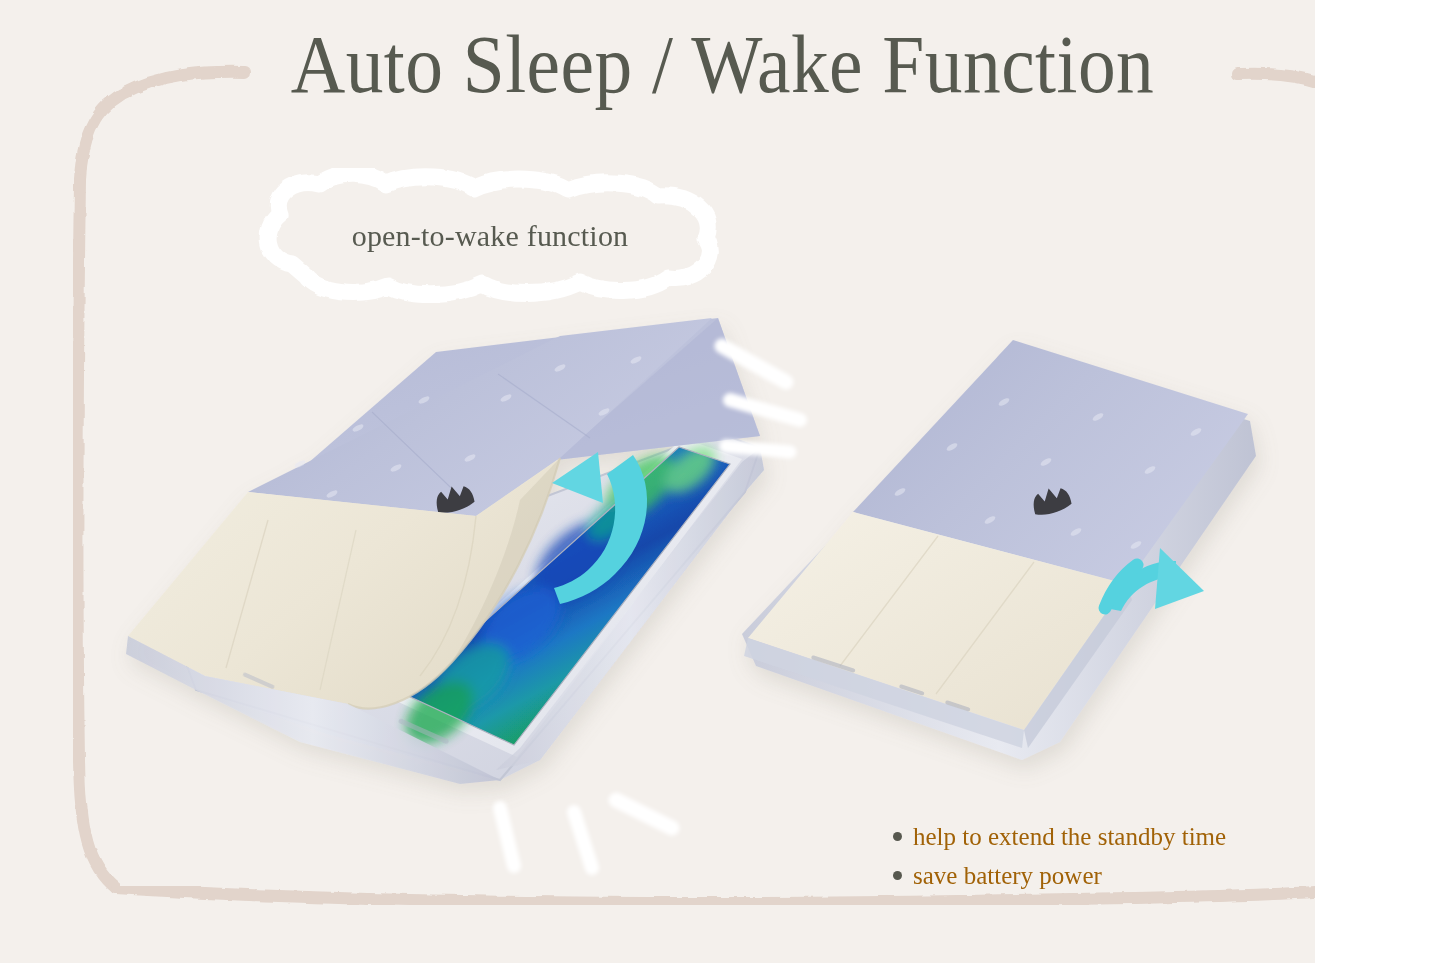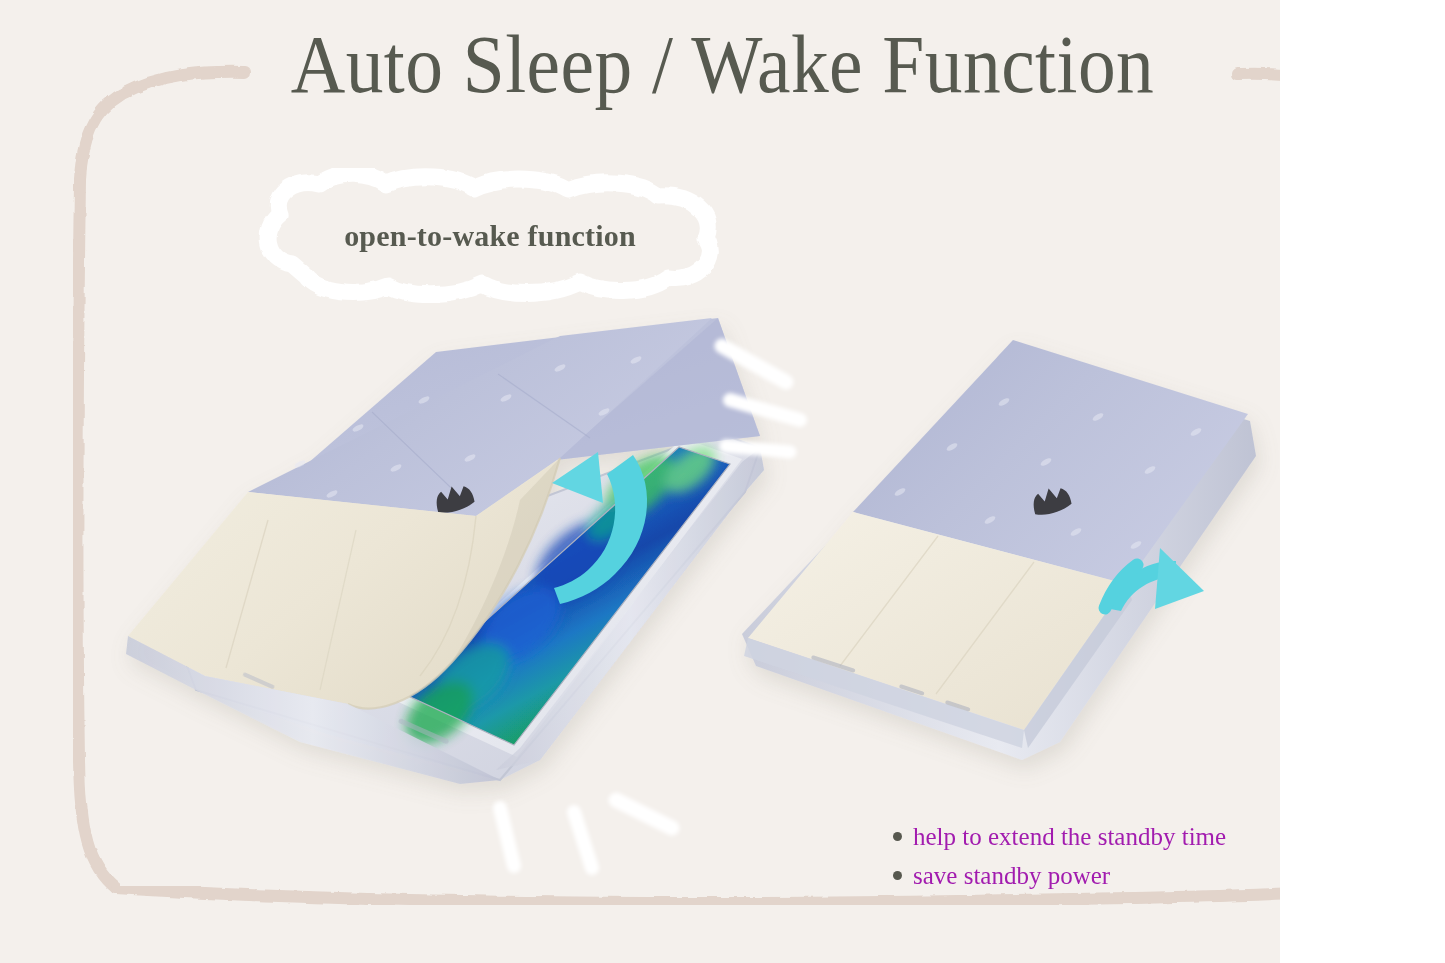--- a/index.html
+++ b/index.html
@@ -8,20 +8,21 @@
     padding: 0;
     background: #ffffff;
   }
   #page {
     position: relative;
     width: 1280px;
     height: 963px;
     overflow: hidden;
     background: #F4F0EC;
     font-family: "Liberation Serif", "DejaVu Serif", serif;
+    padding-left: 35px;
   }
 
   
   .frame-svg {
     position: absolute;
     left: 0; top: 0;
     width: 1445px; height: 963px;
     pointer-events: none;
   }
 
@@ -57,21 +58,21 @@
   }
   .callout-text {
     position: relative;
     z-index: 3;
     font-family: "Liberation Serif", "DejaVu Serif", serif;
     font-size: 30px;
     color: #575A50;
     letter-spacing: 0.2px;
     white-space: nowrap;
   }
-  #callout-open  { left: 250px; top: 168px; width: 480px; height: 135px; font-weight: bold; }
+  #callout-open  { left: 250px; top: 168px; width: 480px; height: 135px; }
   #callout-close { left: 838px; top: 168px; width: 480px; height: 135px; }
 
   
   .stage {
     position: absolute;
     left: 0; top: 0;
     width: 1445px; height: 963px;
     pointer-events: none;
   }
   .stage svg { position: absolute; left: 0; top: 0; }
@@ -94,21 +95,21 @@
     background: #57584F;
     margin-right: 11px;
     flex: 0 0 auto;
     position: relative;
     top: -4px;
   }
   .bullet-text {
     font-family: "Liberation Serif", "DejaVu Serif", serif;
     font-size: 25px;
     line-height: 28px;
-    color: #a21caf;
+    color: #a16207;
     white-space: nowrap;
   }
 </style>
 </head>
 <body>
 
 <div id="page">
 
   <svg class="frame-svg" viewBox="0 0 1445 963">
     <defs>
@@ -371,17 +372,17 @@
     </svg>
   </div>
 
   <div class="bullets">
     <div class="bullet-row">
       <span class="bullet-dot"></span>
       <span class="bullet-text">help to extend the standby time</span>
     </div>
     <div class="bullet-row">
       <span class="bullet-dot"></span>
-      <span class="bullet-text">save standby power</span>
+      <span class="bullet-text">save battery power</span>
     </div>
   </div>
 
 </div>
 
 </body></html>

